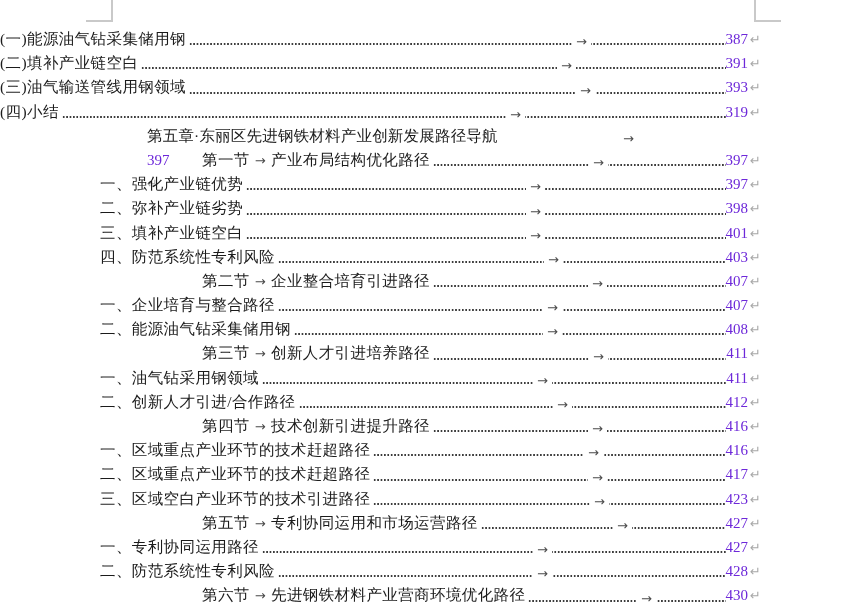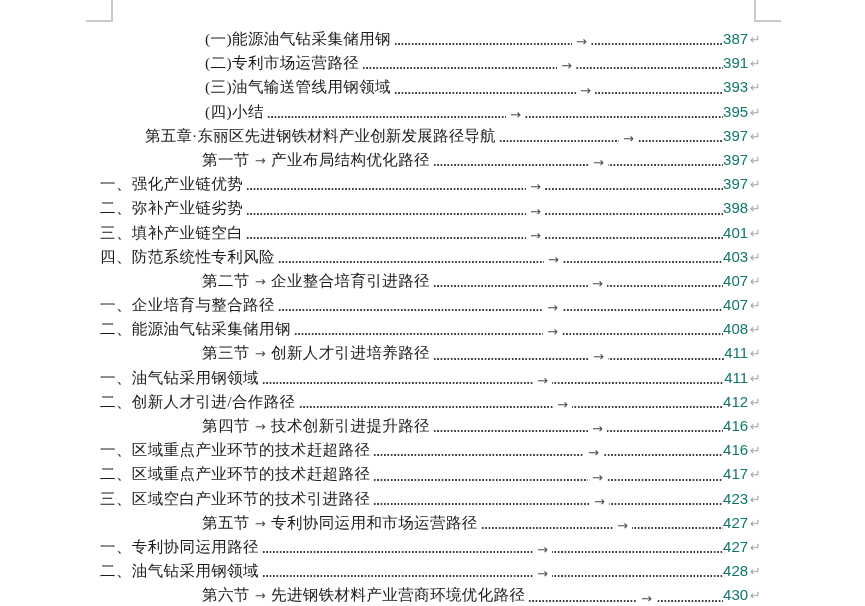--- a/index.html
+++ b/index.html
@@ -43,24 +43,24 @@
   .row {
     position: relative;
     display: flex;
     align-items: baseline;
     height: 24.2px;
     line-height: 24.2px;
     padding-right: 104px; 
     box-sizing: border-box;
     white-space: nowrap;
   }
-  .level-chapter { padding-left: 145px; }
+  .level-chapter { padding-left: 145px; flex-direction: column; }
   .level-section { padding-left: 180px; margin-left: 22px; }
   .level-item    { padding-left: 100px; }
-  .level-paren   { padding-left: 205px; }
+  .level-paren   { }
 
   .title {
     font-size: 15.5px;
     letter-spacing: 0.4px;
     flex: 0 0 auto;
     cursor: pointer;
   }
   .level-chapter .title { letter-spacing: 0.2px; }
 
   
@@ -70,23 +70,23 @@
     margin-left: 3px;
     background-image: radial-gradient(circle, #3c3c3c 0.9px, rgba(0,0,0,0) 1.25px);
     background-size: 3.4px 4px;
     background-repeat: repeat-x;
     background-position: left calc(100% - 5px);
     min-width: 8px;
   }
 
   .page-num {
     flex: 0 0 auto;
-    font-family: Liberation Sans, sans-serif;
+    font-family: Liberation Serif, serif;
     font-size: 15px;
-    color: #0f766e;
+    color: #6d28d9;
     cursor: pointer;
   }
 
   
   .tabmark {
     color: #4a4a4a;
     font-family: "DejaVu Sans", sans-serif;
     font-size: 13px;
   }
   .tabmark.inline {
@@ -116,38 +116,38 @@
 
 <div class="toc">
     <div class="row level-paren">
       <span class="title">(一)能源油气钻采集储用钢</span>
       <span class="leader"></span>
       <span class="tabmark overlay" style="left: 572px;">→</span>
       <span class="page-num">387</span>
       <span class="paramark">↵</span>
     </div>
     <div class="row level-paren">
-      <span class="title">(二)专利市场运营路径</span>
+      <span class="title">(二)填补产业链空白</span>
       <span class="leader"></span>
       <span class="tabmark overlay" style="left: 557px;">→</span>
       <span class="page-num">391</span>
       <span class="paramark">↵</span>
     </div>
     <div class="row level-paren">
       <span class="title">(三)油气输送管线用钢领域</span>
       <span class="leader"></span>
       <span class="tabmark overlay" style="left: 576px;">→</span>
       <span class="page-num">393</span>
       <span class="paramark">↵</span>
     </div>
     <div class="row level-paren">
       <span class="title">(四)小结</span>
       <span class="leader"></span>
       <span class="tabmark overlay" style="left: 506px;">→</span>
-      <span class="page-num">395</span>
+      <span class="page-num">319</span>
       <span class="paramark">↵</span>
     </div>
     <div class="row level-chapter">
       <span class="title">第五章·东丽区先进钢铁材料产业创新发展路径导航</span>
       <span class="leader"></span>
       <span class="tabmark overlay" style="left: 619px;">→</span>
       <span class="page-num">397</span>
       <span class="paramark">↵</span>
     </div>
     <div class="row level-section">
@@ -263,21 +263,21 @@
       <span class="paramark">↵</span>
     </div>
     <div class="row level-item">
       <span class="title">一、专利协同运用路径</span>
       <span class="leader"></span>
       <span class="tabmark overlay" style="left: 533px;">→</span>
       <span class="page-num">427</span>
       <span class="paramark">↵</span>
     </div>
     <div class="row level-item">
-      <span class="title">二、油气钻采用钢领域</span>
+      <span class="title">二、防范系统性专利风险</span>
       <span class="leader"></span>
       <span class="tabmark overlay" style="left: 533px;">→</span>
       <span class="page-num">428</span>
       <span class="paramark">↵</span>
     </div>
     <div class="row level-section">
       <span class="title">第六节<span class="tabmark inline">→</span>先进钢铁材料产业营商环境优化路径</span>
       <span class="leader"></span>
       <span class="tabmark overlay" style="left: 615px;">→</span>
       <span class="page-num">430</span>

